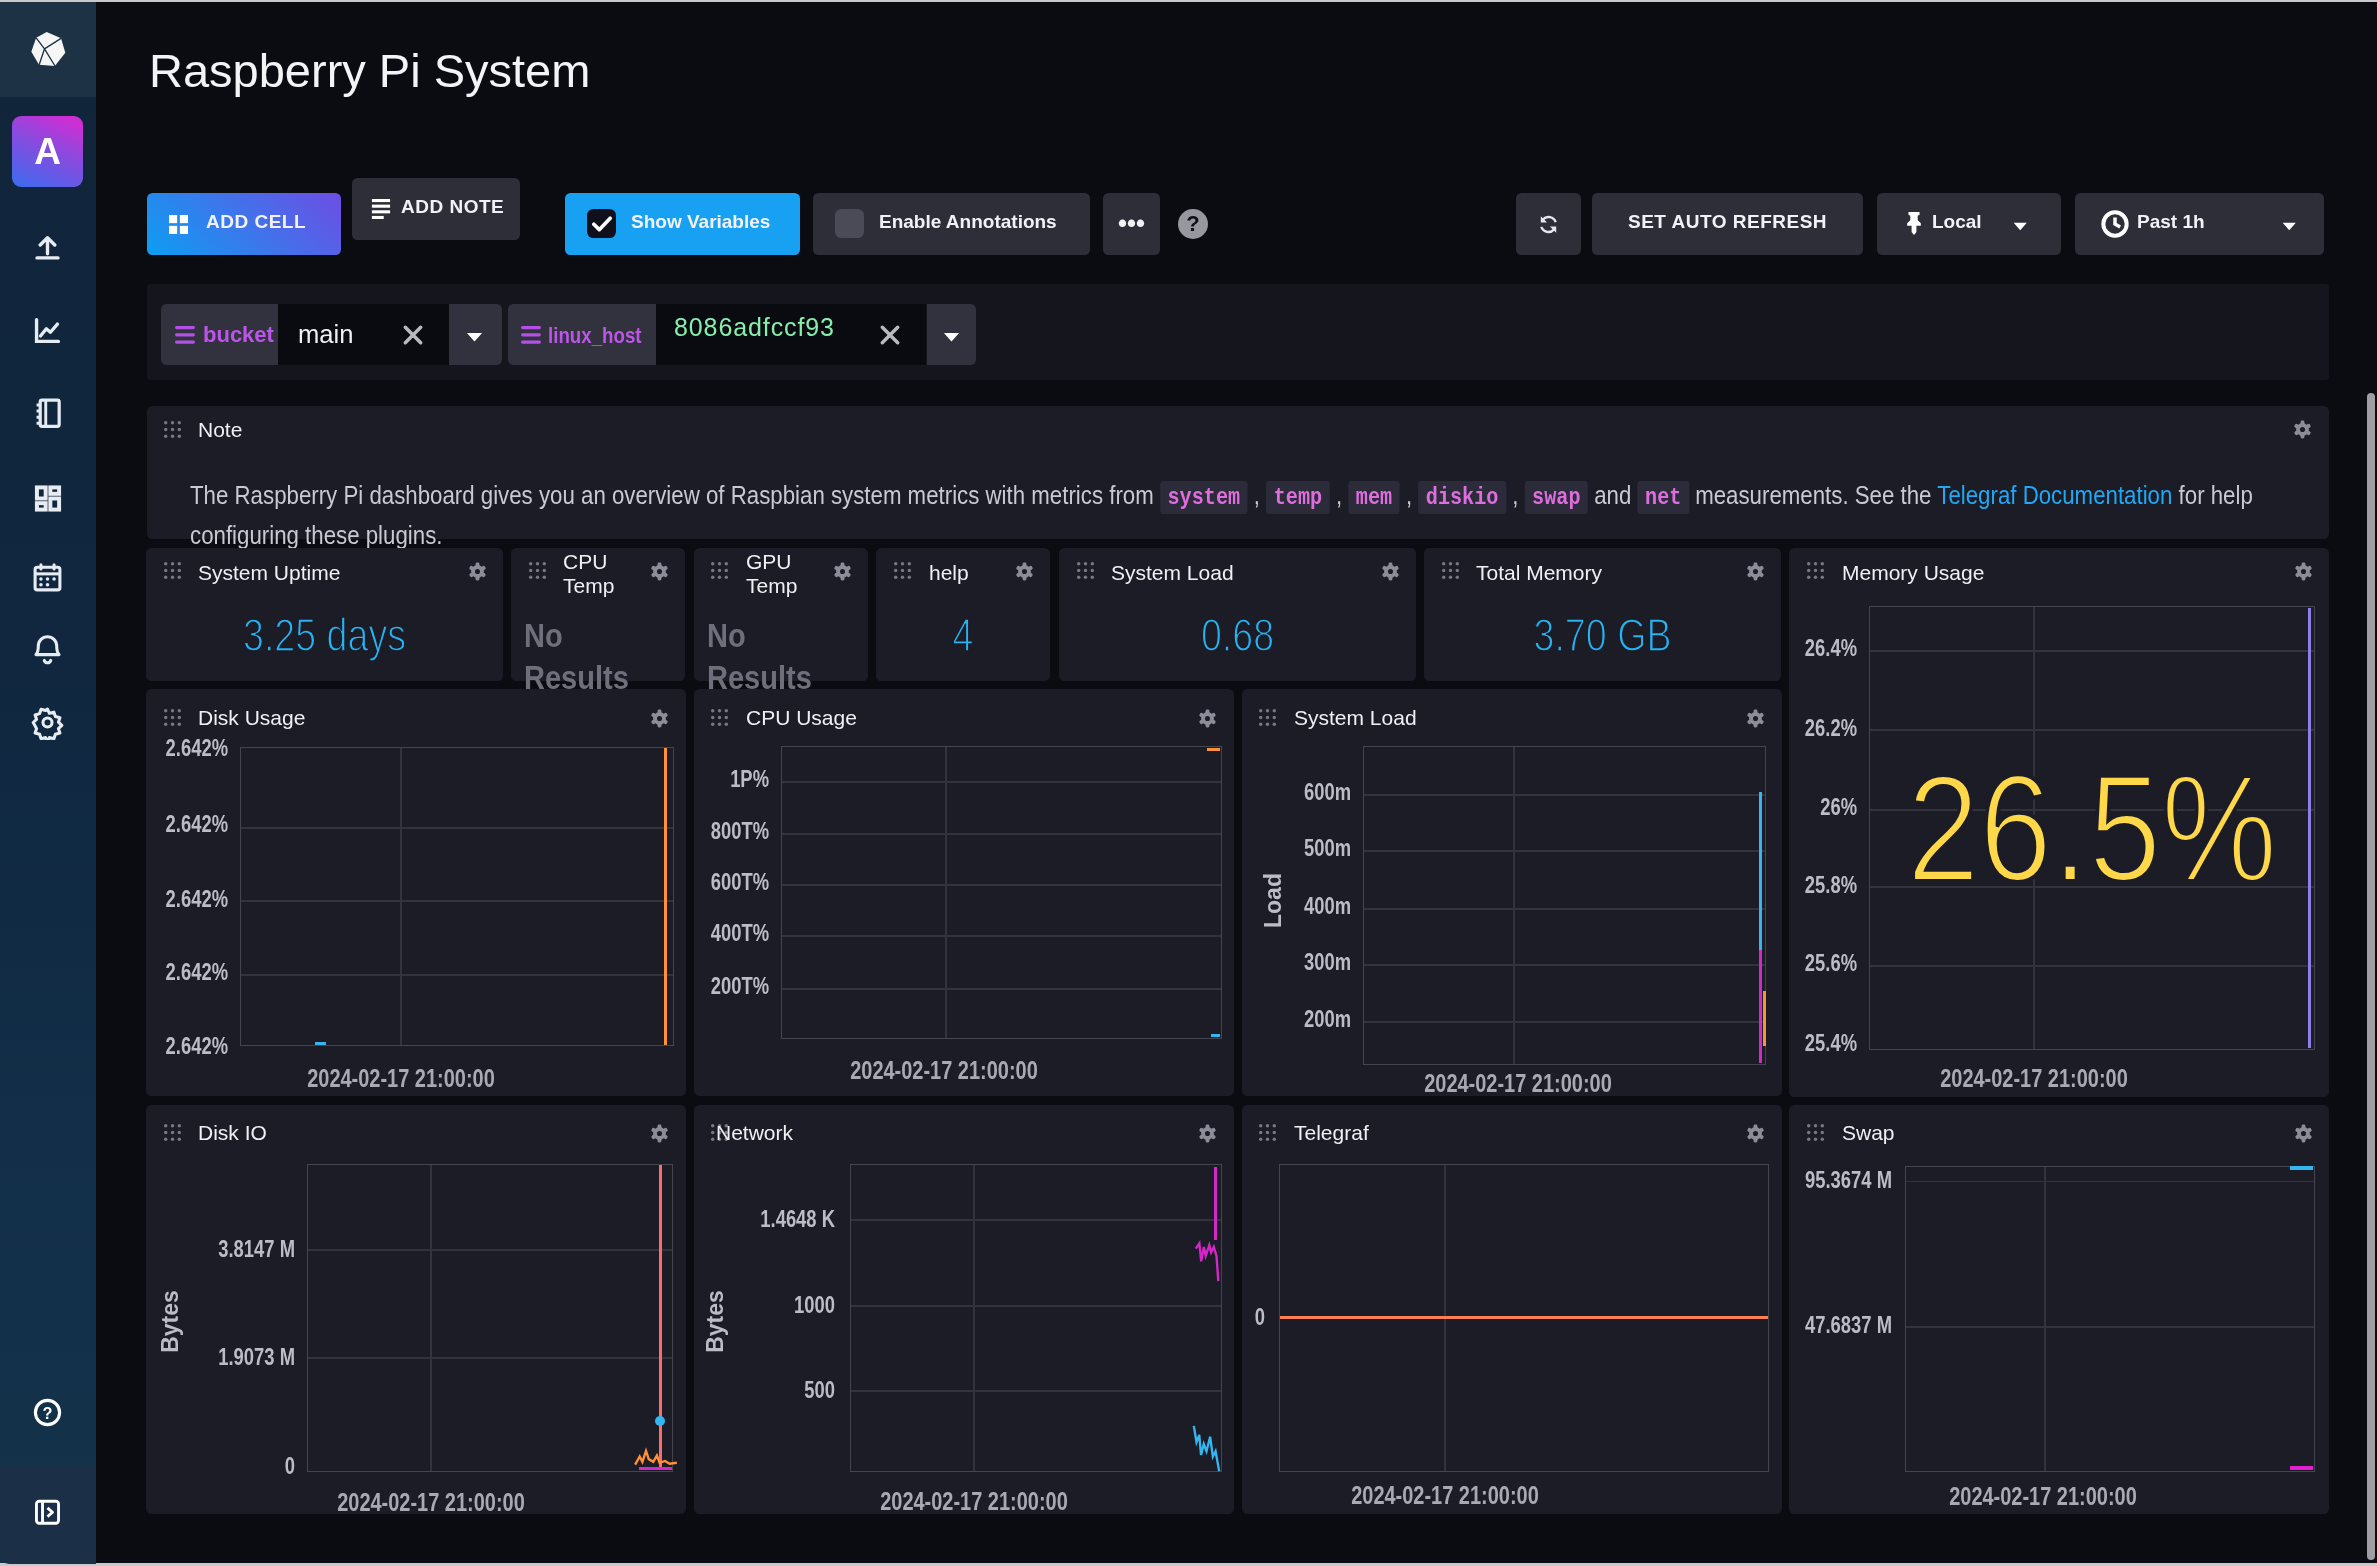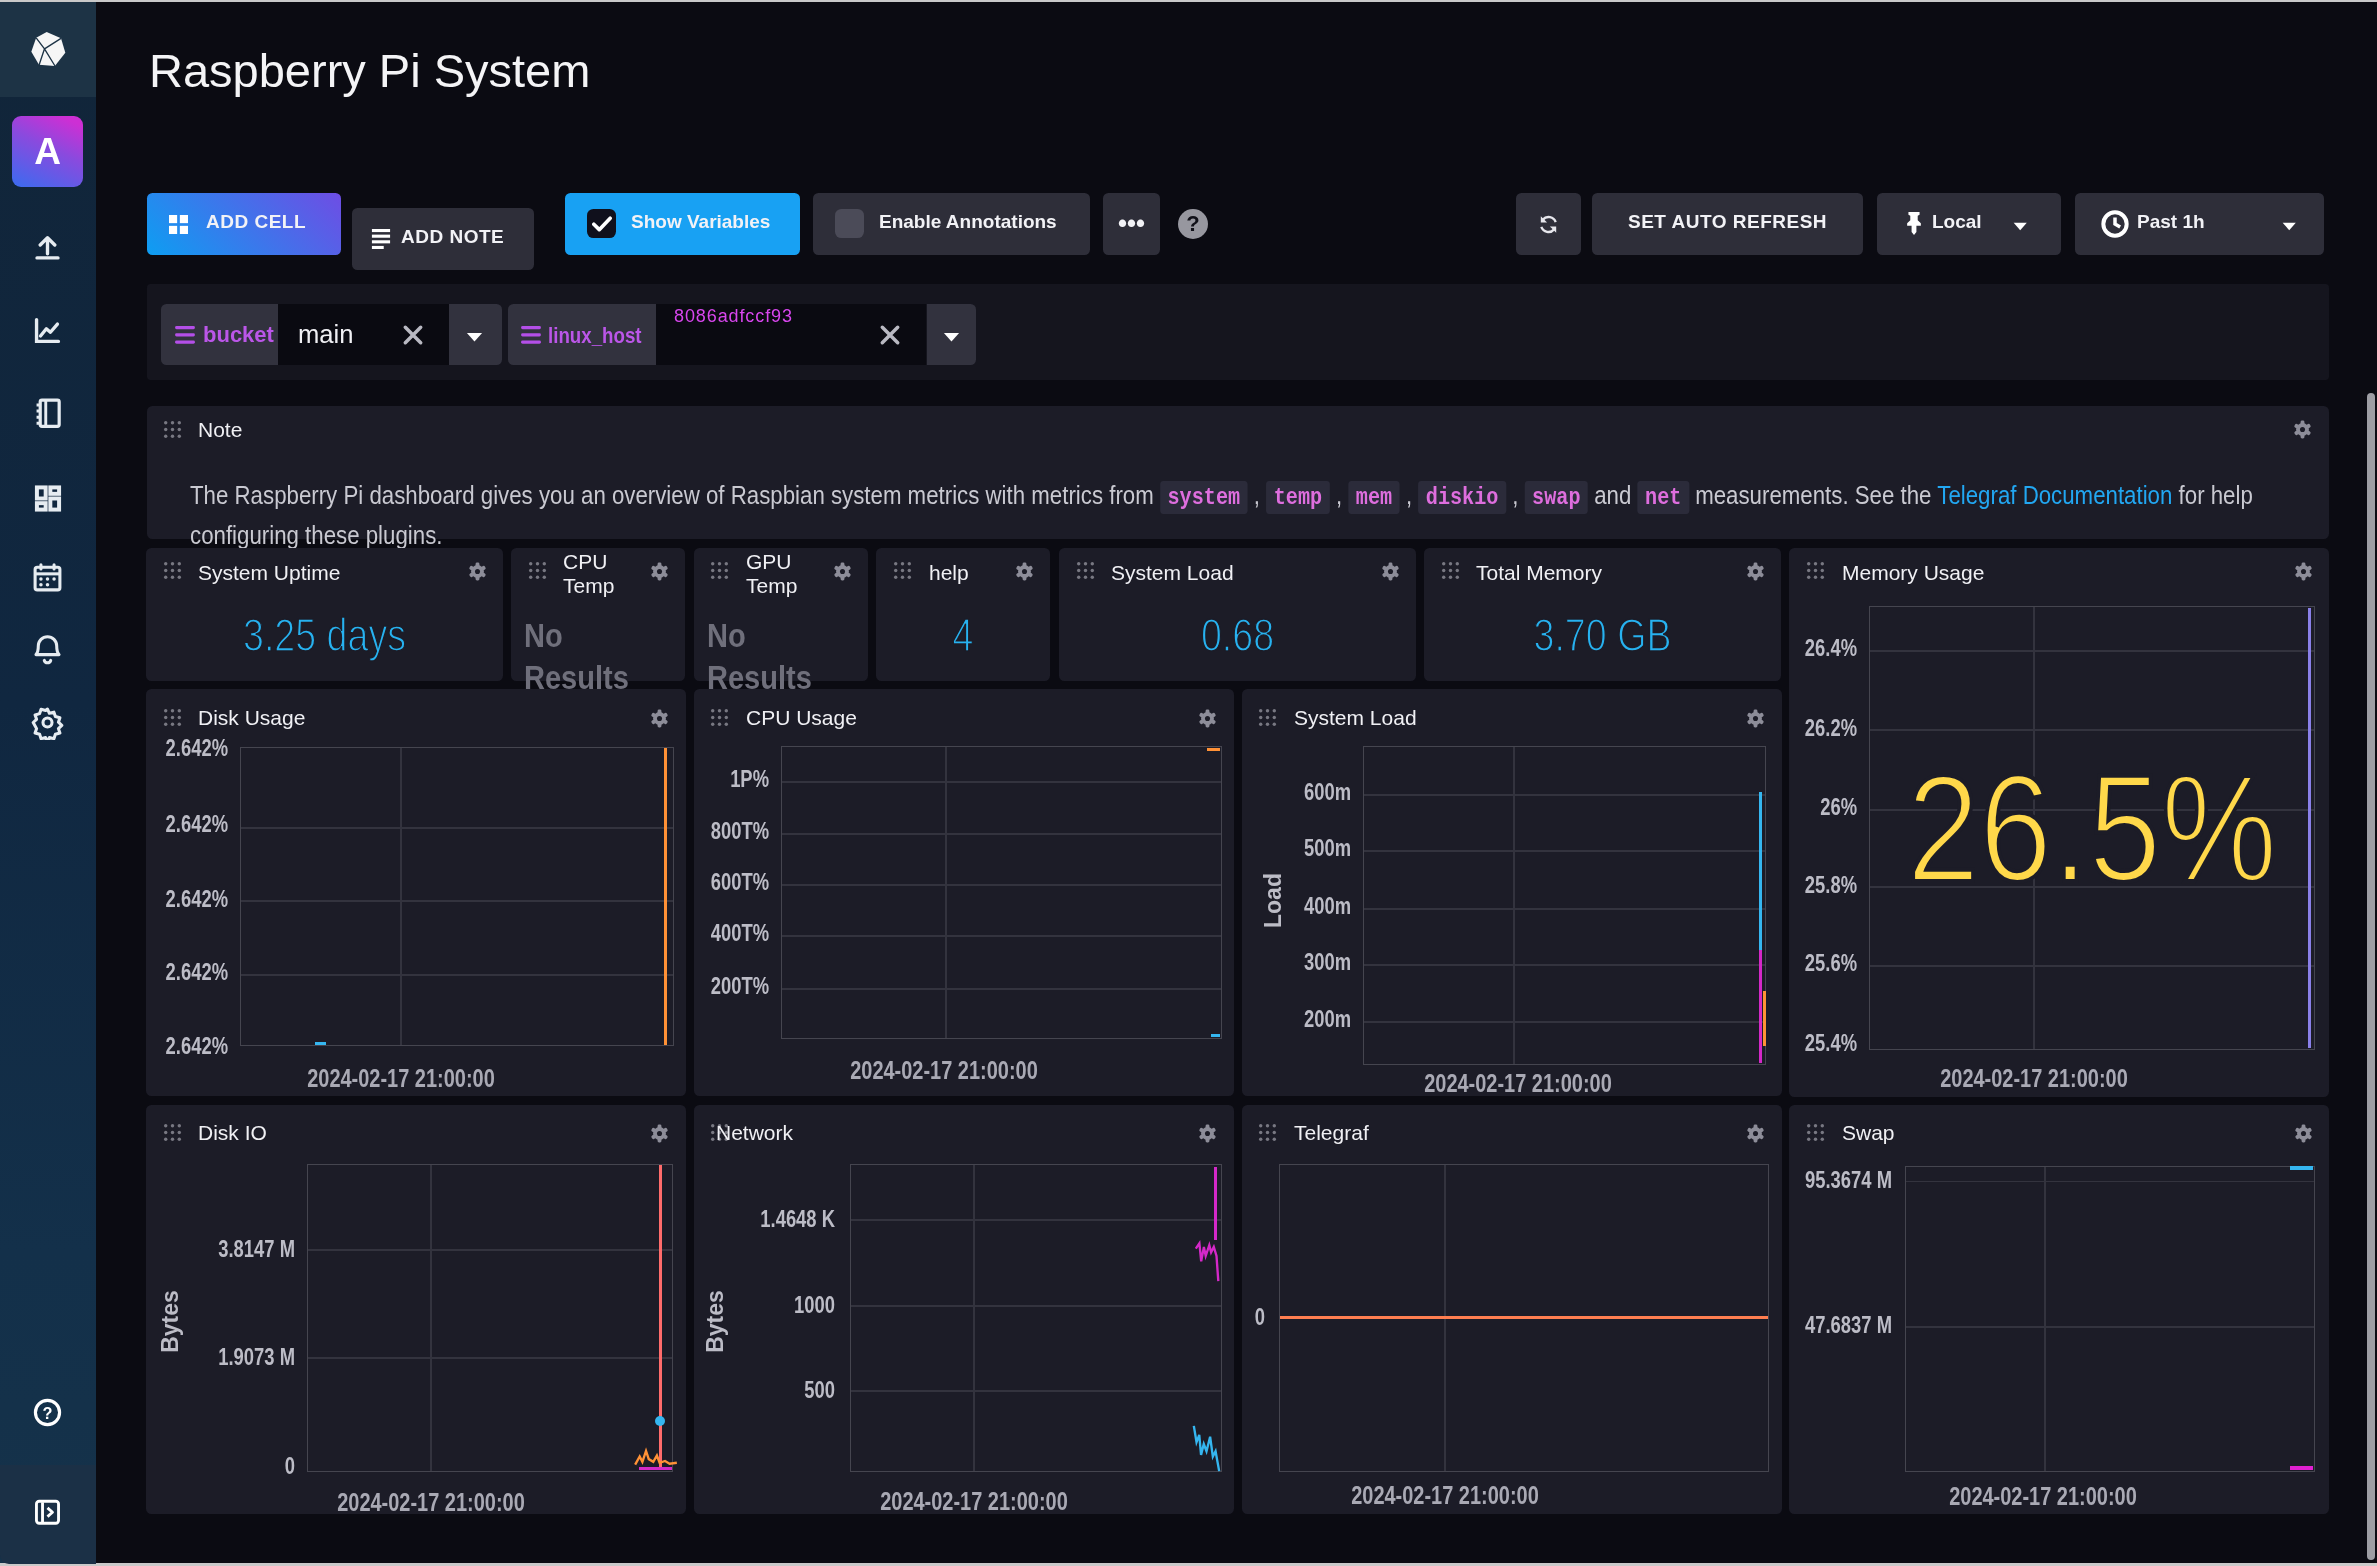--- a/index.html
+++ b/index.html
@@ -159,21 +159,21 @@
 </div>
 
 <div class="abs" style="left:149px;top:45px;font-size:47px;color:#f4f4f6;line-height:51px">Raspberry Pi System</div>
 
 <div class="btn" style="left:147px;top:193px;width:194px;background:linear-gradient(45deg,#0d9ef2,#6e4de4)">
   <svg class="abs" style="left:22px;top:22px" width="19" height="19" viewBox="0 0 21 21">
       <use href="#grid4"></use>
     </svg>
   <div class="blab" style="left:59px;top:18px">ADD CELL</div>
 </div>
-<div class="btn" style="left:352px;top:208px;width:182px">
+<div class="btn" style="left:352px;top:178px;width:168px">
   <svg class="abs" style="left:19px;top:21px" width="20" height="20" viewBox="0 0 20 22">
       <use href="#notelines"></use>
     </svg>
   <div class="blab" style="left:49px;top:18px">ADD NOTE</div>
 </div>
 <div class="btn" style="left:565px;top:193px;width:235px;background:#18a1f3">
   <div class="abs" style="left:22px;top:16.4px;width:29px;height:29px;background:#10101c;border-radius:6.4px">
     <svg class="abs" style="left:4.6px;top:6.4px" width="20" height="16.4" viewBox="0 0 22 18">
         <path d="M2 9l6 6L20 2.5" fill="none" stroke="#ffffff" stroke-width="4" stroke-linecap="round" stroke-linejoin="round"></path>
       </svg>
@@ -236,21 +236,21 @@
     </svg>
 </div>
 
 <div class="abs" style="left:508px;top:304px;width:149px;height:61px;background:#32323e;border-radius:5.5px 0 0 5.5px">
   <svg class="abs" style="left:12.8px;top:22px" width="20" height="18" viewBox="0 0 22 20">
       <use href="#ham"></use>
     </svg>
   <div class="abs" style="left:40px;top:19px;font-size:22px;font-weight:bold;color:#bb56e8;transform:scaleX(0.85);transform-origin:0 50%;white-space:nowrap">linux_host</div>
 </div>
 <div class="abs" style="left:656px;top:304px;width:270px;height:61px;background:#0a0a11">
-  <div class="abs" style="left:18px;top:2px;font-size:18px;color:#d946ef;letter-spacing:0.9px">8086adfccf93</div>
+  <div class="abs" style="left:18px;top:9px;font-size:25px;color:#86efac;letter-spacing:0.9px">8086adfccf93</div>
   <svg class="abs" style="left:223px;top:20px" width="22" height="22" viewBox="0 0 20 20">
       <use href="#xic"></use>
     </svg>
 </div>
 <div class="abs" style="left:927px;top:304px;width:49px;height:61px;background:#32323e;border-radius:0 5.5px 5.5px 0">
   <svg class="abs" style="left:14.6px;top:24px" width="19" height="15.5" viewBox="0 0 20 16">
       <use href="#caret"></use>
     </svg>
 </div>
 

